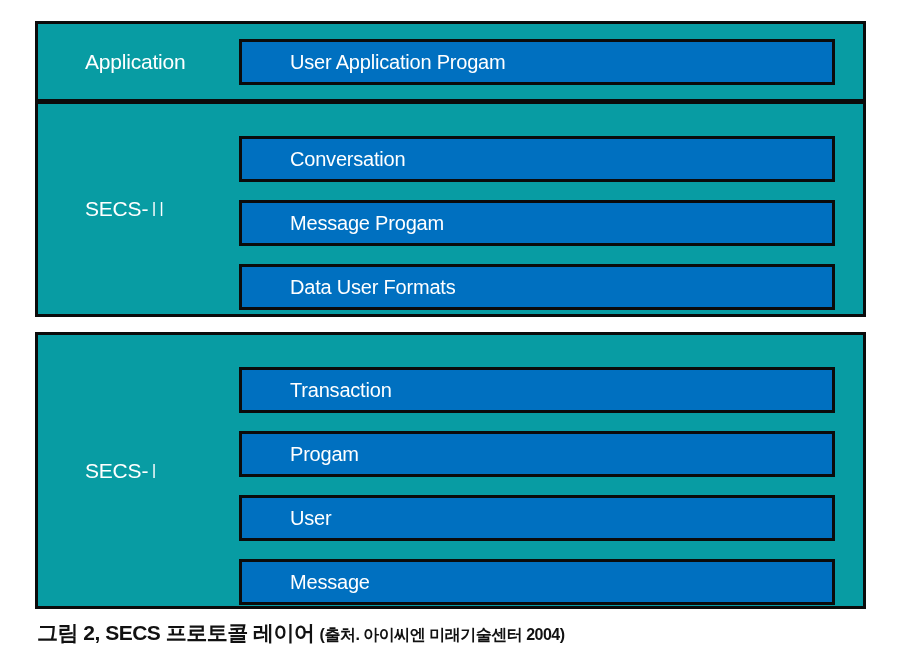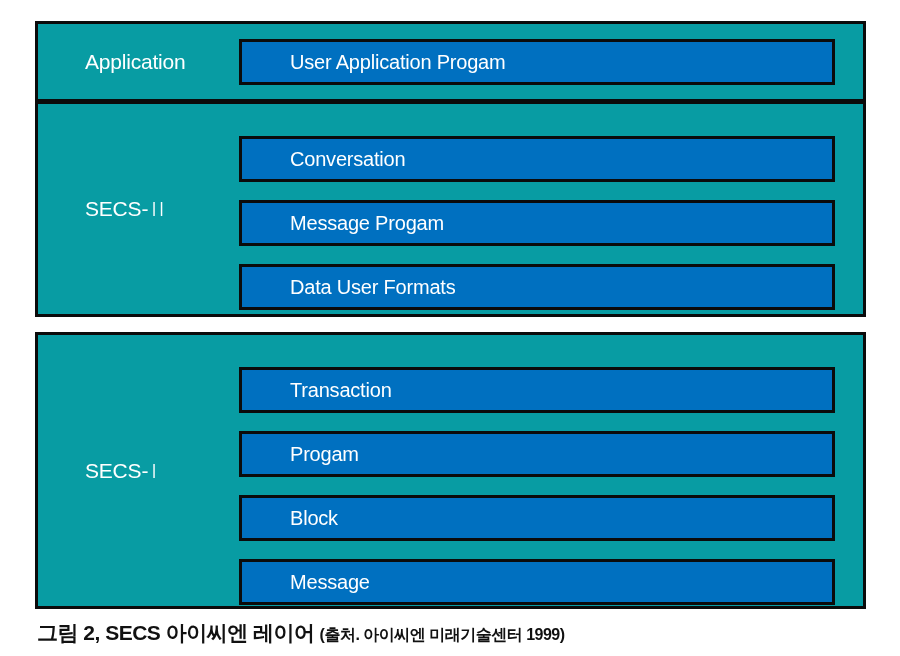--- a/index.html
+++ b/index.html
@@ -120,25 +120,25 @@
         <span class="numeral">I</span>
     </div>
     <div class="stack">
       <div class="layer-row">
         <span>Transaction</span>
       </div>
       <div class="layer-row">
         <span>Progam</span>
       </div>
       <div class="layer-row">
-        <span>Block</span>
+        <span>User</span>
       </div>
       <div class="layer-row">
         <span>Message</span>
       </div>
     </div>
   </section>
 
   <div class="caption">
-    <span class="caption-title">그림 2, SECS 아이씨엔 레이어</span><span class="caption-source">(출처. 아이씨엔 미래기술센터 1999)</span>
+    <span class="caption-title">그림 2, SECS 프로토콜 레이어</span><span class="caption-source">(출처. 아이씨엔 미래기술센터 2004)</span>
   </div>
 
 </div>
 
 </body></html>

